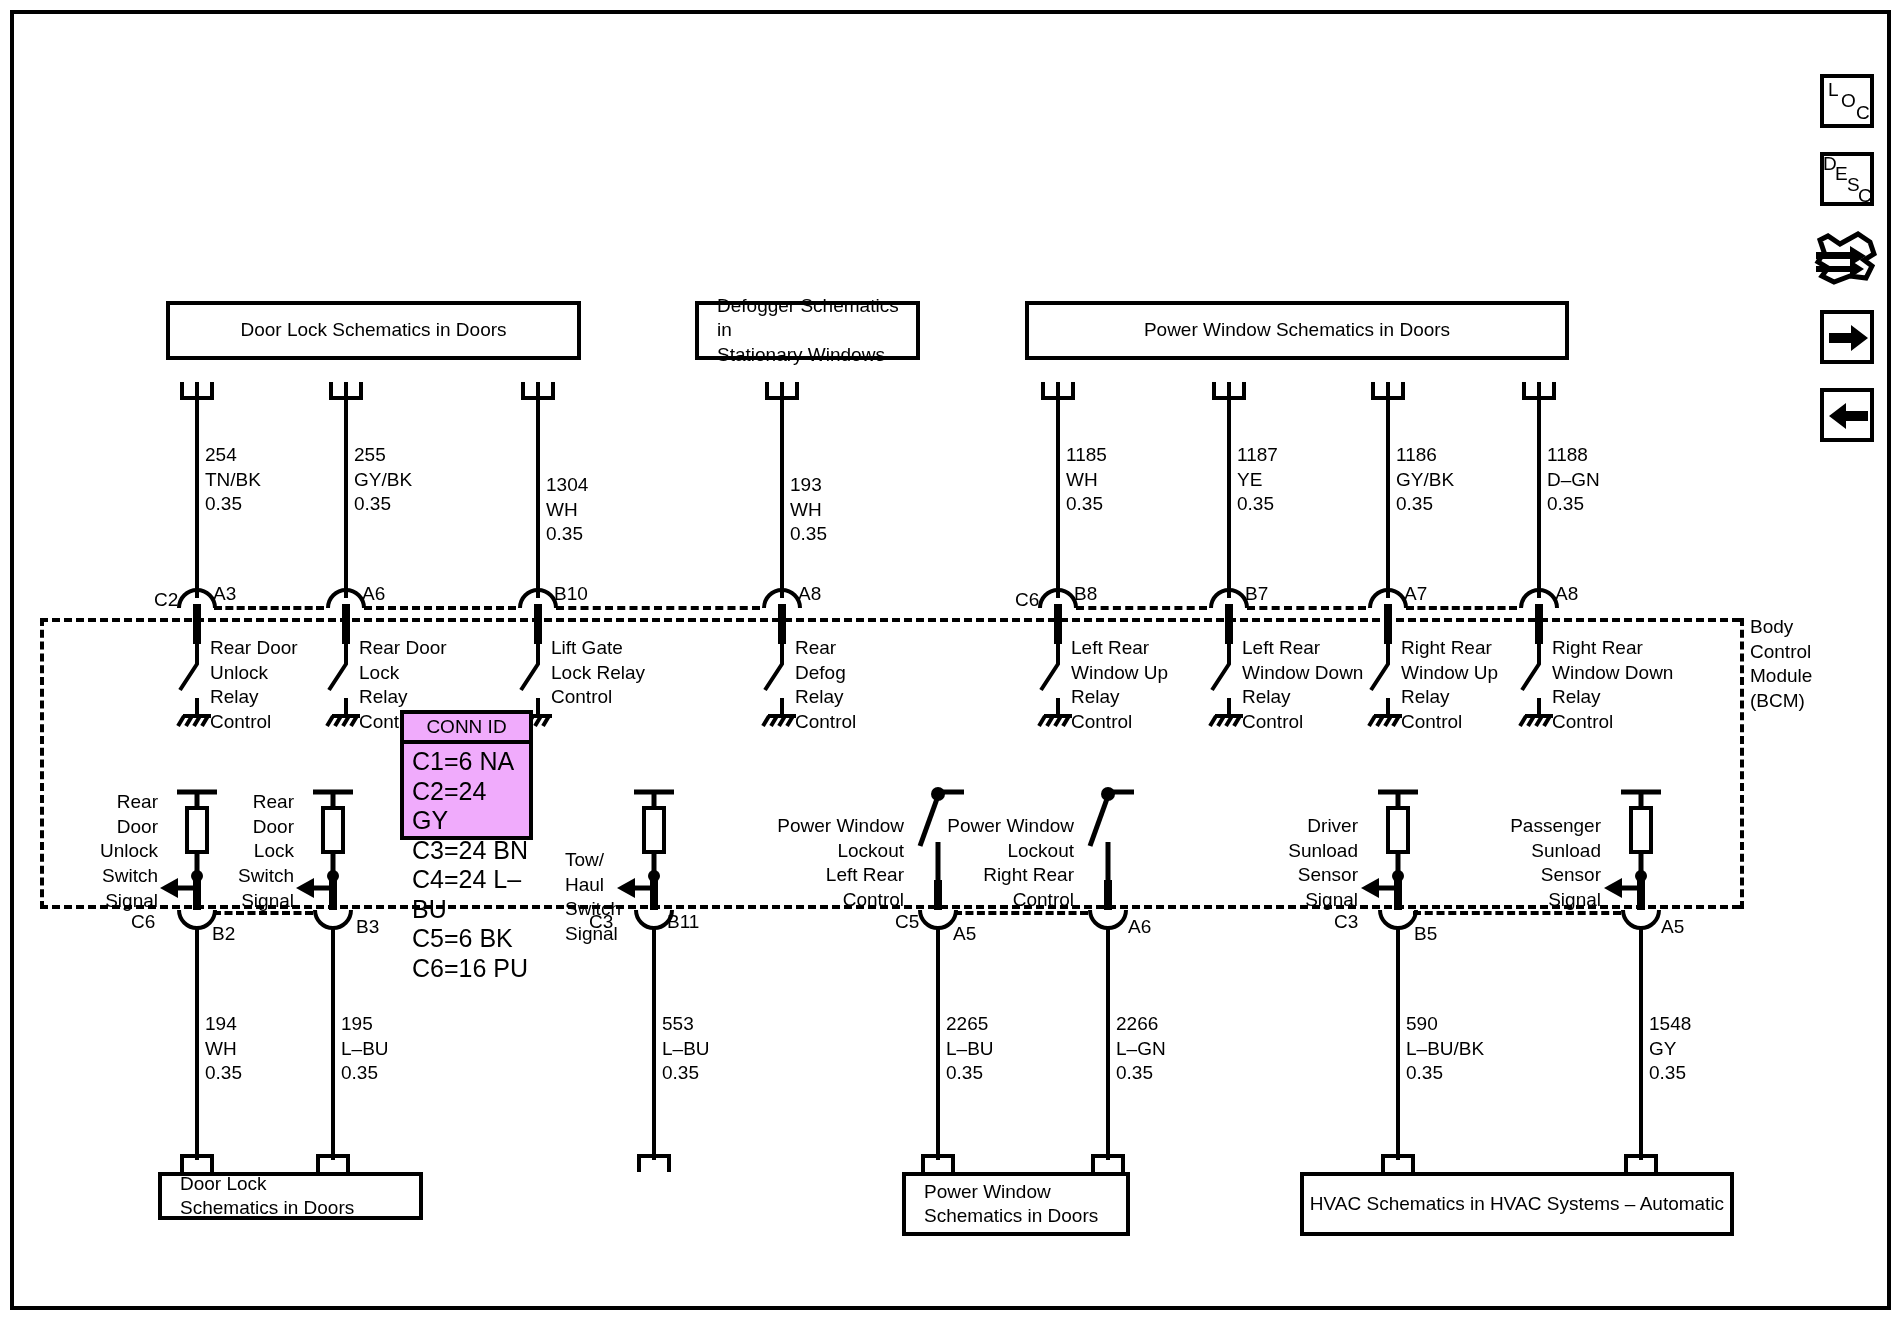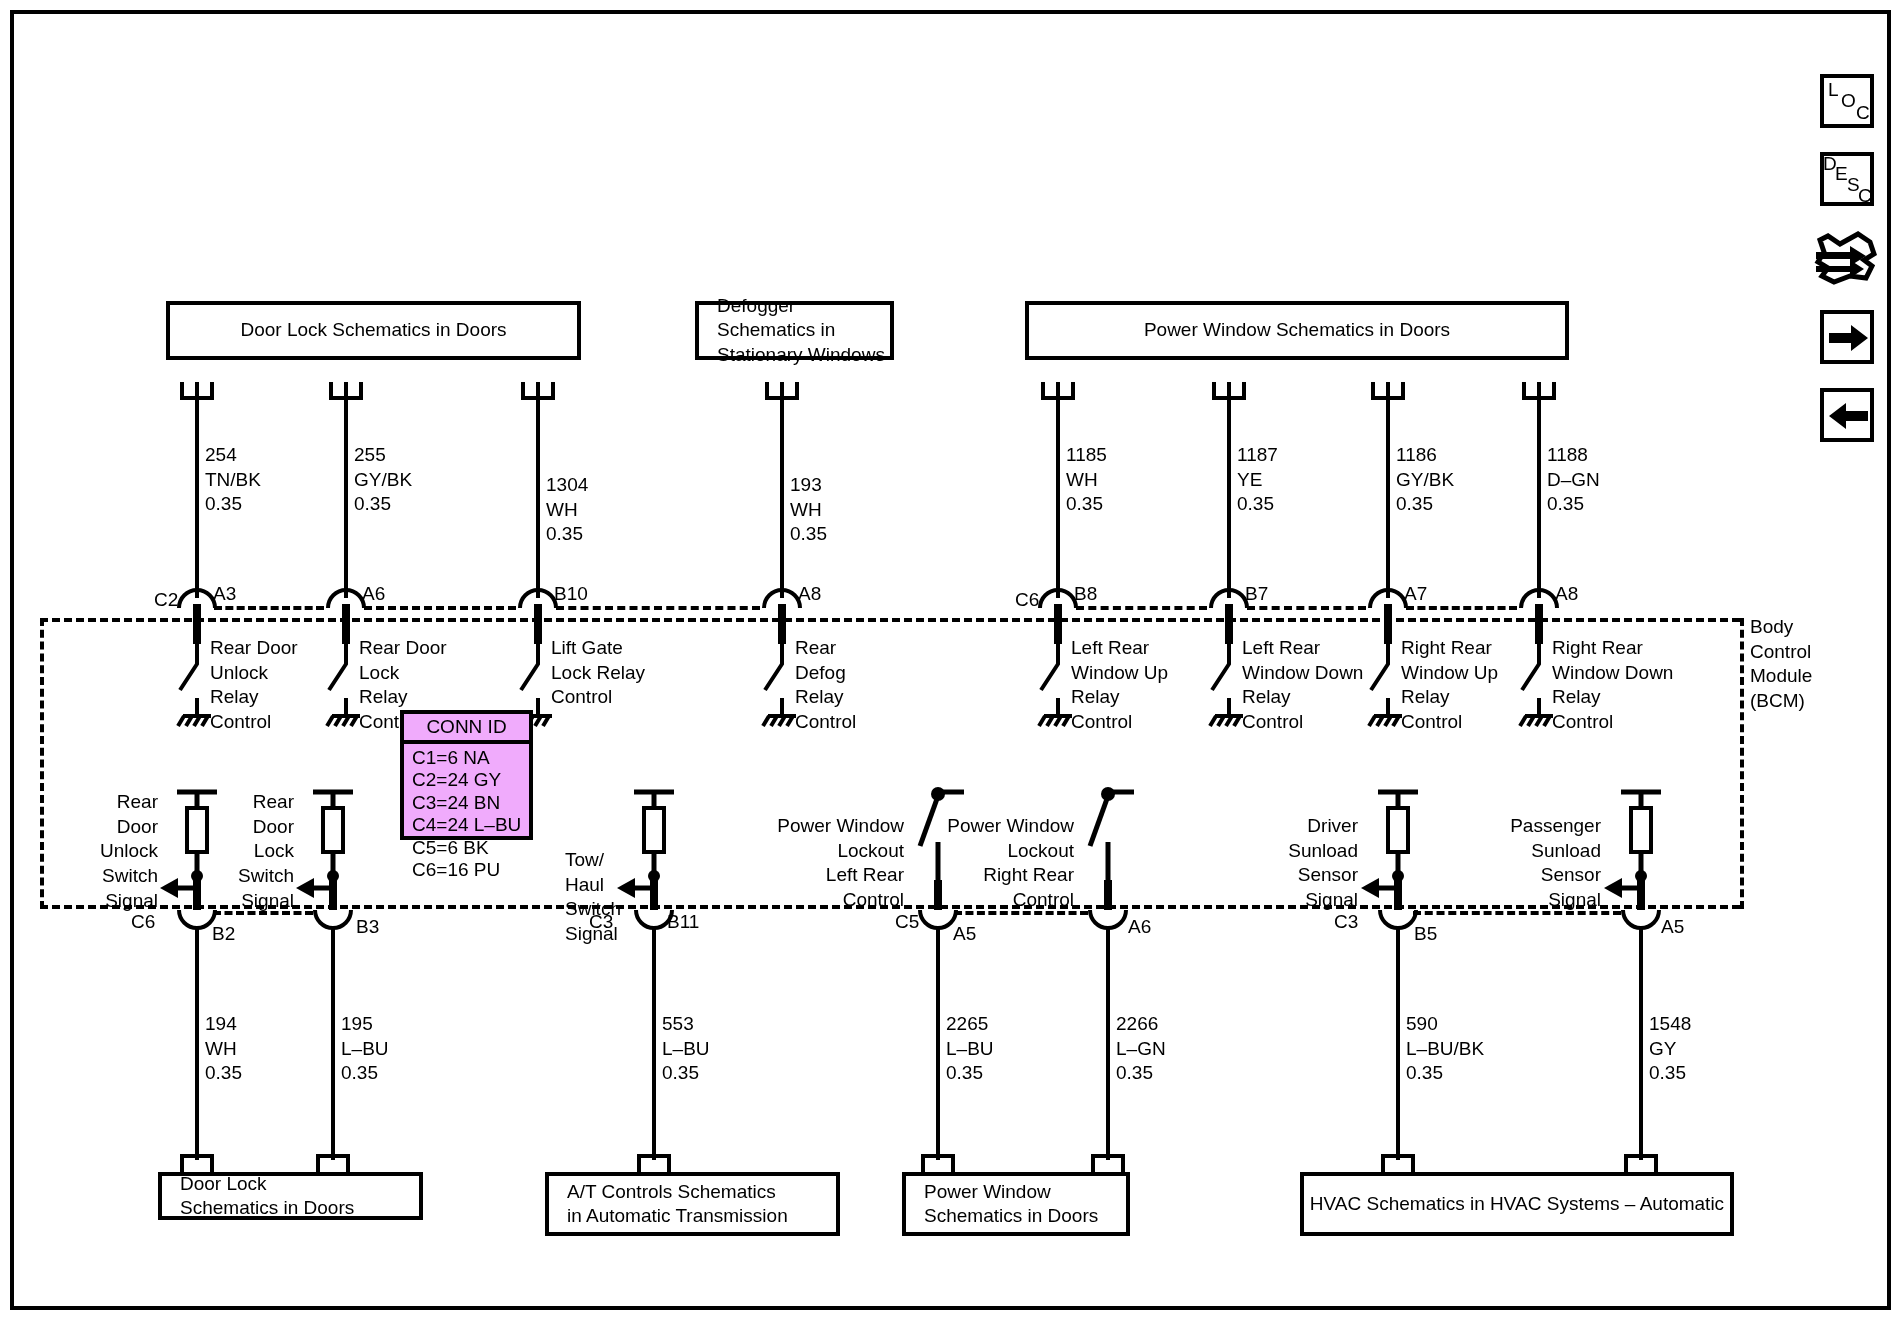--- a/index.html
+++ b/index.html
@@ -115,21 +115,21 @@
 
   <div class="hline" style="left:10px;  top:10px;   width:1881px;"></div>
   <div class="hline" style="left:10px;  top:1306px; width:1881px;"></div>
   <div class="vline" style="left:10px;  top:10px;   height:1300px;"></div>
   <div class="vline" style="left:1887px;top:10px;   height:1300px;"></div>
 
   <div class="box center" style="left:166px; top:301px; width:415px; height:59px;">
     <span style="white-space:pre-line;">Door Lock Schematics in Doors</span>
   </div>
 
-  <div class="box left" style="left:695px; top:301px; width:199px; height:59px;">
+  <div class="box left" style="left:695px; top:301px; width:225px; height:59px;">
     <span style="white-space:pre-line;">Defogger Schematics in
 Stationary Windows</span>
   </div>
 
   <div class="box center" style="left:1025px; top:301px; width:544px; height:59px;">
     <span style="white-space:pre-line;">Power Window Schematics in Doors</span>
   </div>
 
   <div class="staple down" style="left:180px; top:382px;"></div>
   <div class="vline" style="left:195px; top:382px; height:216px;"></div>
@@ -298,21 +298,21 @@
   <div class="bcm-dash-v" style="left:40px;  top:618px;  height:291px;"></div>
   <div class="bcm-dash-v" style="left:1740px;top:618px;  height:291px;"></div>
 
   <div class="dlab" style="left:1750px; top:615px;">Body
 Control
 Module
 (BCM)</div>
 
   <div style="position:absolute; left:400px; top:710px; width:133px; height:130px; border:4px solid #000; background:#f0abfc; box-sizing:border-box;">
     <div style="text-align:center; font-size:19px; padding:2px 0 2px; border-bottom:4px solid #000; color:#000;">CONN ID</div>
-    <div style="padding:3px 0 0 8px; font-size:19px; line-height:1.18; color:#000;">
+    <div style="padding:3px 0 0 8px; font-size:25px; line-height:1.18; color:#000;">
       <div>C1=6 NA</div>
       <div>C2=24 GY</div>
       <div>C3=24 BN</div>
       <div>C4=24 L–BU</div>
       <div>C5=6 BK</div>
       <div>C6=16 PU</div>
     </div>
   </div>
 
   <svg style="position:absolute; left:165px; top:788px;" width="60" height="110" viewBox="0 0 60 110">
@@ -480,24 +480,20 @@
   <div class="vline" style="left:1639px; top:928px; height:232px;"></div>
   <div class="wlab" style="left:1649px; top:1012px;"><span>1548</span><br><span>GY</span><br><span>0.35</span></div>
   <div class="staple up" style="left:1624px; top:1154px;"></div>
   <div class="pindash" style="left:1413px; top:911px; width:208px;"></div>
 
   <div class="box left" style="left:158px; top:1172px; width:265px; height:48px;">
     <span style="white-space:pre-line;">Door Lock
 Schematics in Doors</span>
   </div>
 
-  <div class="box left" style="left:545px; top:1172px; width:295px; height:64px;">
-    <span style="white-space:pre-line;">A/T Controls Schematics
-in Automatic Transmission</span>
-  </div>
 
   <div class="box left" style="left:902px; top:1172px; width:228px; height:64px;">
     <span style="white-space:pre-line;">Power Window
 Schematics in Doors</span>
   </div>
 
   <div class="box center" style="left:1300px; top:1172px; width:434px; height:64px;">
     <span style="white-space:pre-line;">HVAC Schematics in HVAC Systems – Automatic</span>
   </div>
 

